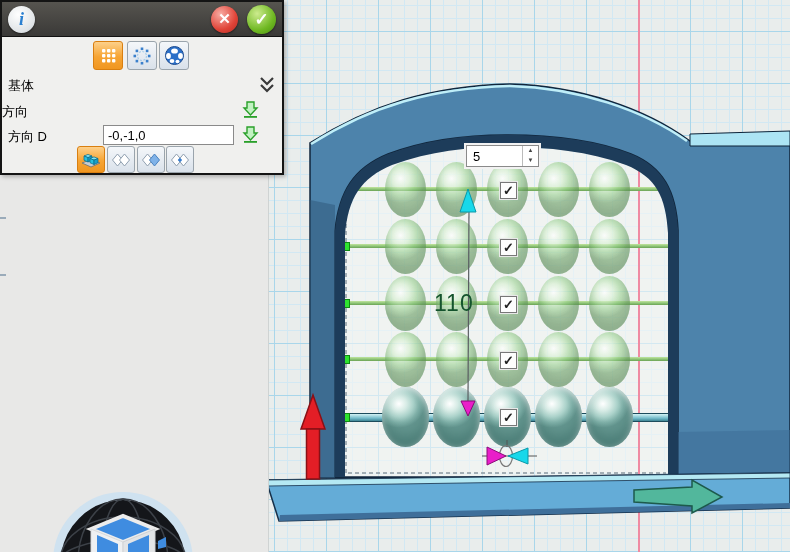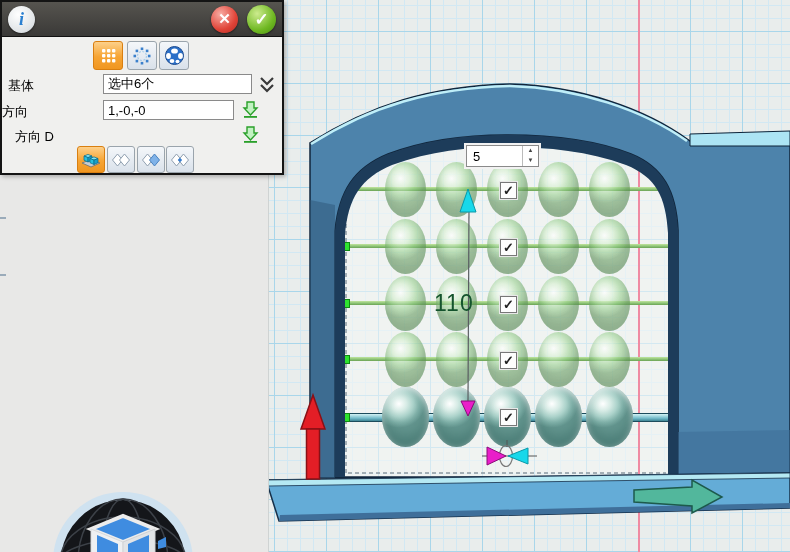--- a/index.html
+++ b/index.html
@@ -251,34 +251,33 @@
           <ellipse cx="10.5" cy="6" rx="3.4" ry="2.6"></ellipse>
           <ellipse cx="4.5" cy="11" rx="2.4" ry="3"></ellipse>
       <ellipse cx="16.5" cy="11" rx="2.4" ry="3"></ellipse>
           <ellipse cx="8" cy="16" rx="2.4" ry="2"></ellipse>
           <ellipse cx="13.5" cy="16.5" rx="2" ry="1.8"></ellipse>
         </g>
     </svg>
   </div>
 
   <span class="fld-label" style="left:6px;top:75px">基体</span>
-  <input class="fld-input" style="left: 101px; top: 72px; width: 149px;" value="选中6个">
   <svg style="position:absolute;left:256px;top:73px" width="18" height="20" viewBox="0 0 18 20">
     <polyline points="3,3 9,9 15,3" fill="none" stroke="#3a3a3a" stroke-width="2.2"></polyline>
     <polyline points="3,10 9,16 15,10" fill="none" stroke="#3a3a3a" stroke-width="2.2"></polyline>
   </svg>
 
   <span class="fld-label" style="left:0;top:101px">方向</span>
-  <input class="fld-input" style="left: 101px; top: 98px; width: 131px;" value="1,-0,-0">
   <svg style="position:absolute;left:239px;top:98px" width="19" height="19" viewBox="0 0 19 19">
     <polygon points="6,2 13,2 13,8 16,8 9.5,15 3,8 6,8" fill="#c2f2c2" stroke="#2aa02a" stroke-width="1.4"></polygon>
     <rect x="3" y="16" width="13" height="1.8" fill="#2aa02a"></rect>
   </svg>
 
-  <span class="fld-label" style="left:13px;top:126px">方向 D</span>
+  <span class="fld-label" style="left:6px;top:126px">方向 D</span>
+  <input class="fld-input" style="left: 101px; top: 123px; width: 131px;" value="-0,-1,0">
   <svg style="position:absolute;left:239px;top:123px" width="19" height="19" viewBox="0 0 19 19">
     <polygon points="6,2 13,2 13,8 16,8 9.5,15 3,8 6,8" fill="#c2f2c2" stroke="#2aa02a" stroke-width="1.4"></polygon>
     <rect x="3" y="16" width="13" height="1.8" fill="#2aa02a"></rect>
   </svg>
 
   <div class="opt-btn sel" style="left:75px;top:144px">
     <svg width="20" height="18" viewBox="0 0 20 18">
       <polygon points="1,12 10,16 19,12 10,8.5" fill="#c8ccd0" stroke="#6a6e72" stroke-width="0.8"></polygon>
       <g stroke="#08688a" stroke-width="0.7">
         <polygon points="3,5 7,3.4 11,5 7,6.6" fill="#7fe4f4"></polygon>

